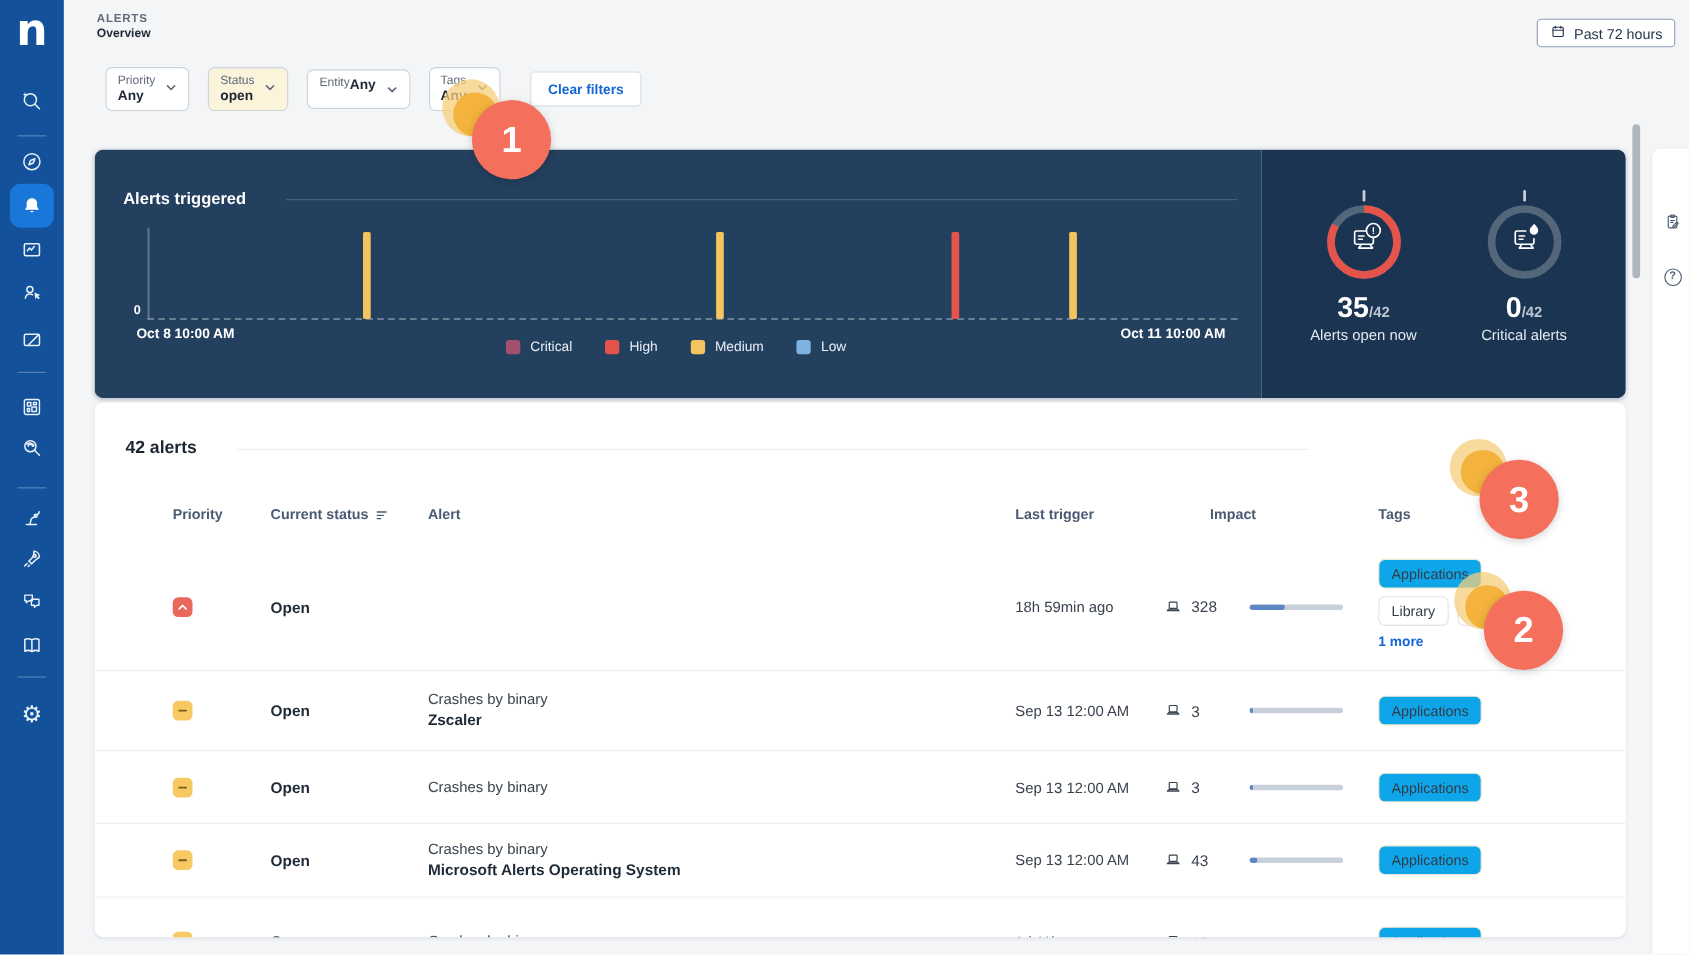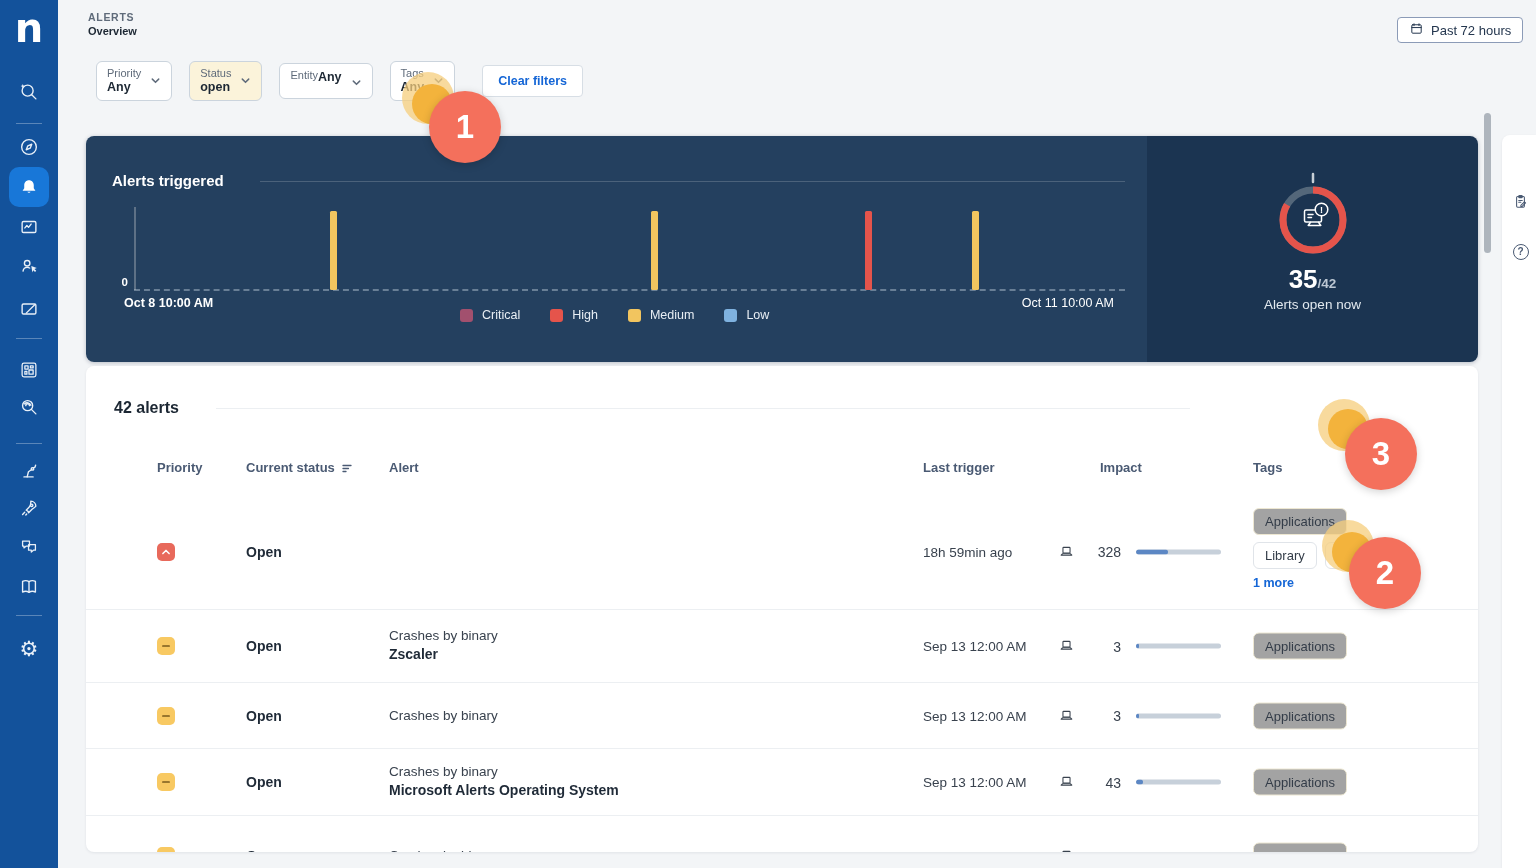--- a/index.html
+++ b/index.html
@@ -41,21 +41,21 @@
   .stats-sec{position:relative;width:331px;height:100%;background:#1B3451;display:flex;justify-content:center;
              gap:6px;padding-top:36px;box-sizing:border-box;}
   .chart-title{position:absolute;left:26px;top:36px;font-size:15px;font-weight:700;color:#fff;}
   .title-line{position:absolute;left:174px;top:45px;width:865px;height:1px;background:rgba(255,255,255,.18);}
   .yaxis{position:absolute;left:48px;top:71px;width:2px;height:83px;background:#5E7186;}
   .baseline{position:absolute;left:48px;top:153px;width:991px;border-top:2px dashed rgba(190,203,217,.45);}
   .bars-layer{position:absolute;left:48px;top:75px;width:991px;height:79px;}
   .sev-bar{position:absolute;bottom:0;width:7px;height:100%;border-radius:1.5px;}
   .y0{position:absolute;left:26px;top:140px;width:16px;text-align:right;font-size:11.5px;font-weight:700;color:#fff;}
   .x-start{position:absolute;left:38px;top:160px;font-size:12.5px;font-weight:700;color:#fff;}
-  .x-end{position:absolute;left:878px;top:160px;width:150px;text-align:right;font-size:12.5px;font-weight:400;color:#fff;}
+  .x-end{position:absolute;left:878px;top:160px;width:150px;text-align:right;font-size:12.5px;font-weight:700;color:#fff;}
   .legend{position:absolute;left:374px;top:172px;display:flex;gap:30px;align-items:center;}
   .leg-item{display:flex;gap:9px;align-items:center;font-size:12.5px;color:#E8EEF4;}
   .leg-swatch{width:13px;height:13px;border-radius:3px;}
   .stat{width:140px;display:flex;flex-direction:column;align-items:center;}
   .stat svg{width:76px;height:86px;}
   .stat-num{margin-top:8px;color:#fff;font-size:26px;font-weight:700;line-height:1;}
   .stat-num .den{font-size:13.5px;font-weight:700;color:#BCC7D3;}
   .stat-label{margin-top:5px;font-size:13.5px;color:#E2E9EF;}
 
   
@@ -73,30 +73,30 @@
   .tbody{position:absolute;left:0;top:128px;width:100%;}
   .trow{position:relative;border-bottom:1px solid #ECEFF2;cursor:pointer;}
   .cell{position:absolute;top:50%;transform:translateY(-50%);}
   .c-pri{left:71px;}
   .c-status{left:160px;font-size:14px;font-weight:700;color:#1F2A37;}
   .c-alert{left:303px;}
   .a1{font-size:13.5px;color:#39424E;line-height:1.35;}
   .a2{font-size:14px;font-weight:700;color:#1F2A37;line-height:1.4;}
   .c-trig{left:837px;font-size:13.5px;color:#39424E;}
   .c-imp{left:972px;display:flex;align-items:center;color:#39424E;}
-  .imp-num{width:38px;text-align:right;font-size:14px;margin-left:8px;}
+  .imp-num{width:38px;font-size:14px;margin-left:8px;}
   .pbar{width:85px;height:5px;border-radius:3px;background:#C7D0DA;margin-left:15px;overflow:hidden;}
   .pfill{height:100%;border-radius:3px;background:#5C87C4;}
   .c-tags{left:1167px;}
   .c-tags.top{top:14px;transform:none;}
   .tag-col{display:flex;flex-direction:column;align-items:flex-start;gap:7px;}
   .tag-row{display:flex;gap:8px;}
   .chip{display:inline-block;border:1px solid #E0E4E9;border-radius:6px;padding:5px 11px;font-size:13px;
         color:#333C48;background:#fff;cursor:pointer;white-space:nowrap;}
-  .chip.cream{background:#a3a3a3;border-color:#EDE7D2;}
+  .chip.cream{background:#0ea5e9;border-color:#EDE7D2;}
   .more-link{font-size:12.5px;font-weight:700;color:#1566D6;cursor:pointer;}
   .pri{width:18px;height:18px;border-radius:5px;display:flex;align-items:center;justify-content:center;}
   .pri.high{background:#E8695B;}
   .pri.medium{background:#F8C962;}
 
   
   .scroll-thumb{position:absolute;left:1484px;top:113px;width:7px;height:140px;border-radius:4px;background:#AEB5BD;cursor:pointer;}
   .right-panel{position:absolute;left:1502px;top:135px;width:34px;height:733px;background:#fff;
                border-radius:8px 0 0 0;box-shadow:0 1px 3px rgba(16,30,54,.08);}
   .rp-icon{position:absolute;left:10px;width:17px;height:17px;color:#4A5A73;display:flex;align-items:center;
@@ -333,20 +333,38 @@
           </g>
           <circle cx="46.5" cy="37.5" r="6.3" fill="#1B3451" stroke="#fff" stroke-width="1.5"></circle>
           <text x="46.5" y="40.8" text-anchor="middle" font-size="9" font-weight="bold" fill="#fff" font-family="Liberation Sans, sans-serif">!</text>
         </svg>
         <div class="stat-num">
           <span>35</span><span class="den">/42</span>
         </div>
         <div class="stat-label">Alerts open now</div>
       </div>
 
+      <div class="stat">
+        <svg viewBox="0 0 76 86">
+          <line x1="38" y1="2" x2="38" y2="10" stroke="#C8CFD6" stroke-width="2.5" stroke-linecap="round"></line>
+          <circle cx="38" cy="48" r="30" fill="none" stroke="#54677A" stroke-width="7"></circle>
+          <circle cx="38" cy="48" r="30" fill="none" stroke-width="7" stroke-linecap="butt" transform="rotate(-90 38 48)" stroke="#54677A" stroke-dasharray="0 188.49555921538757"></circle>
+          <g stroke="#fff" stroke-width="1.5" fill="none" stroke-linecap="round" stroke-linejoin="round">
+            <rect x="29.5" y="38" width="17" height="12" rx="1.5"></rect>
+            <path d="M33 42.5h5M33 45.5h3.5"></path>
+            <path d="M35.5 50.3l-2.3 3.2h12.6l-2.3-3.2"></path>
+          </g>
+          <circle cx="46.5" cy="37.5" r="7" fill="#1B3451"></circle>
+          <path d="M46.7 31.3c2.5 2.6 3.7 4.5 3.7 6.2a3.9 3.9 0 0 1-7.8 0c0-1 .5-1.9 1.2-2.9.6-.8 1.9-1.9 2.9-3.3z" fill="#fff"></path>
+        </svg>
+        <div class="stat-num">
+          <span>0</span><span class="den">/42</span>
+        </div>
+        <div class="stat-label">Critical alerts</div>
+      </div>
     </div>
   </div>
 
   <div class="alerts-card">
     <div class="count-title">42 alerts</div>
     <div class="count-line"></div>
 
 
     <div class="th" style="left:71px">
         <span>Priority</span>

